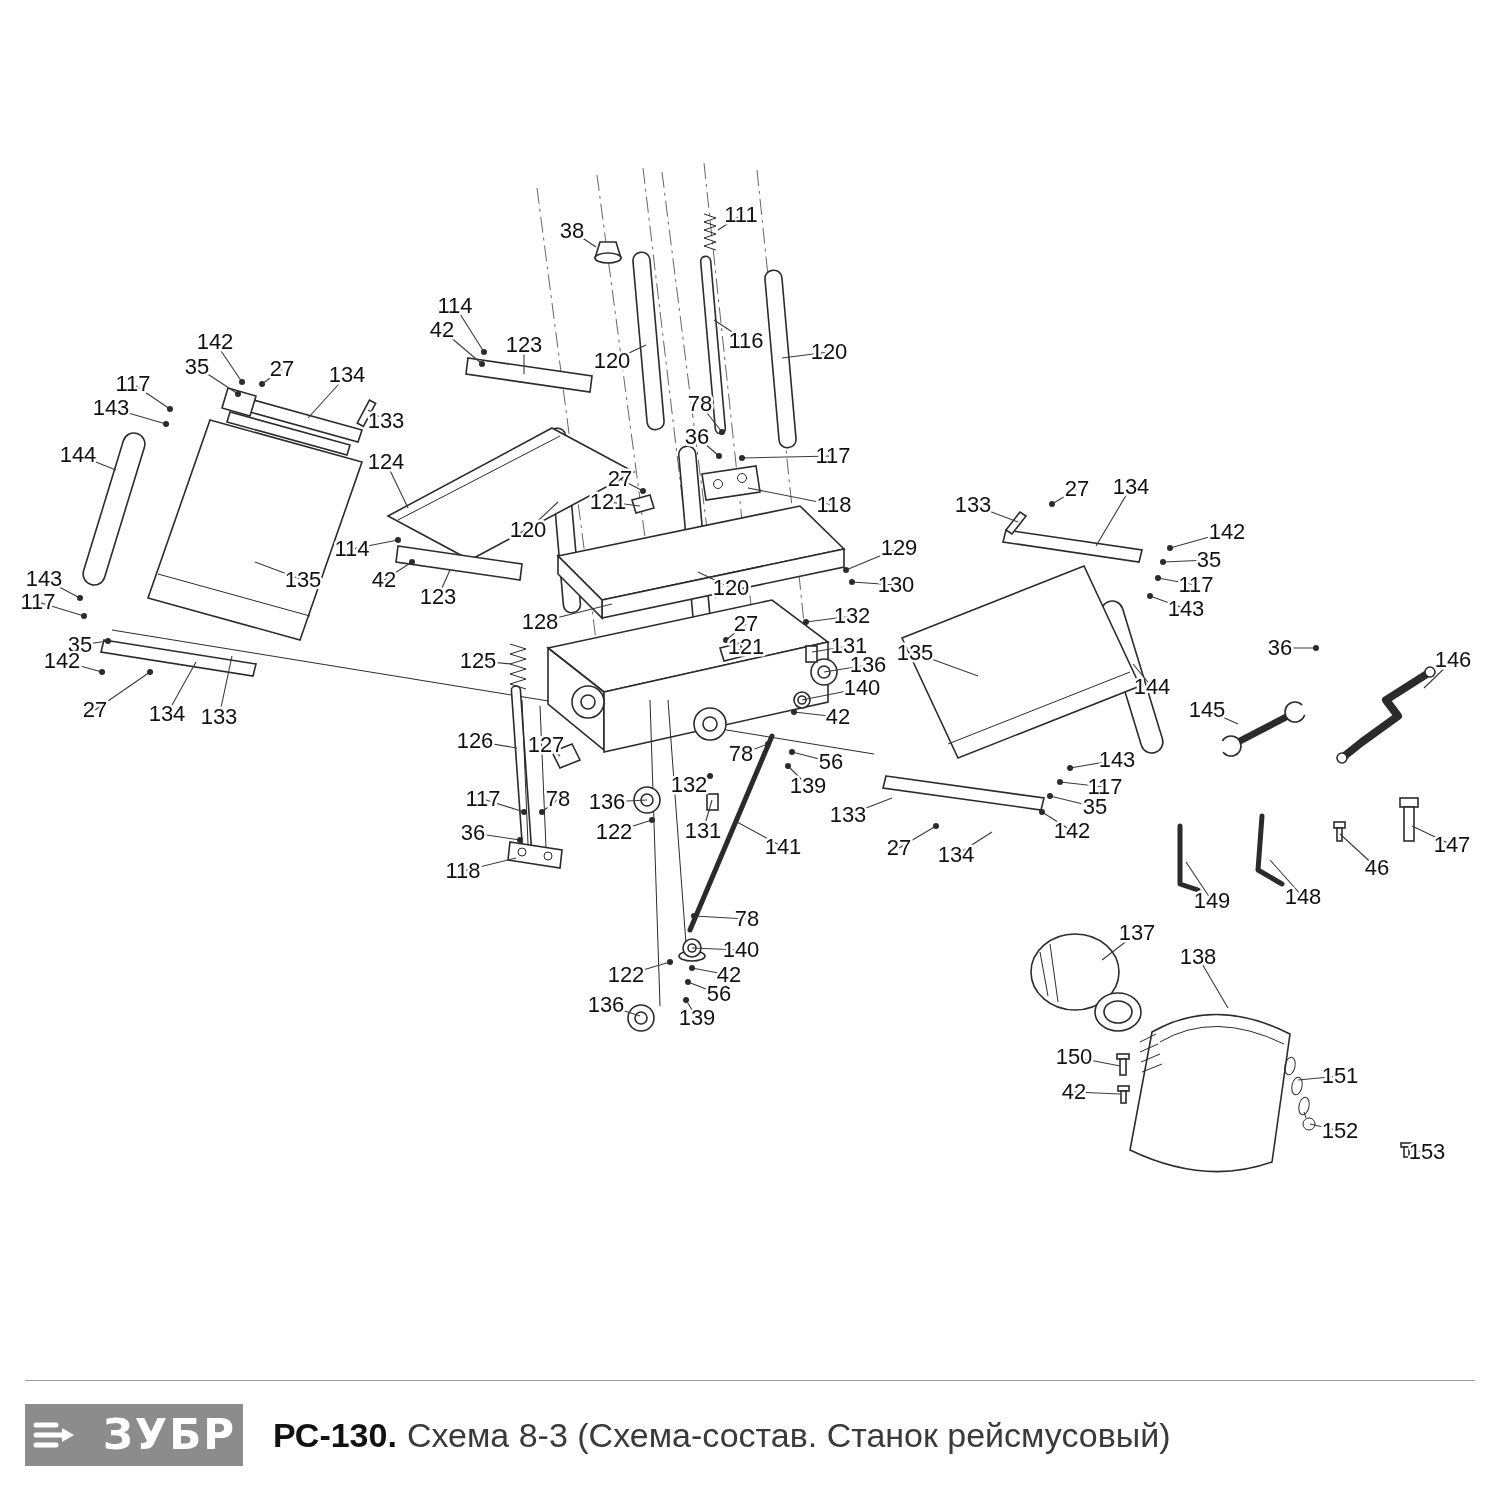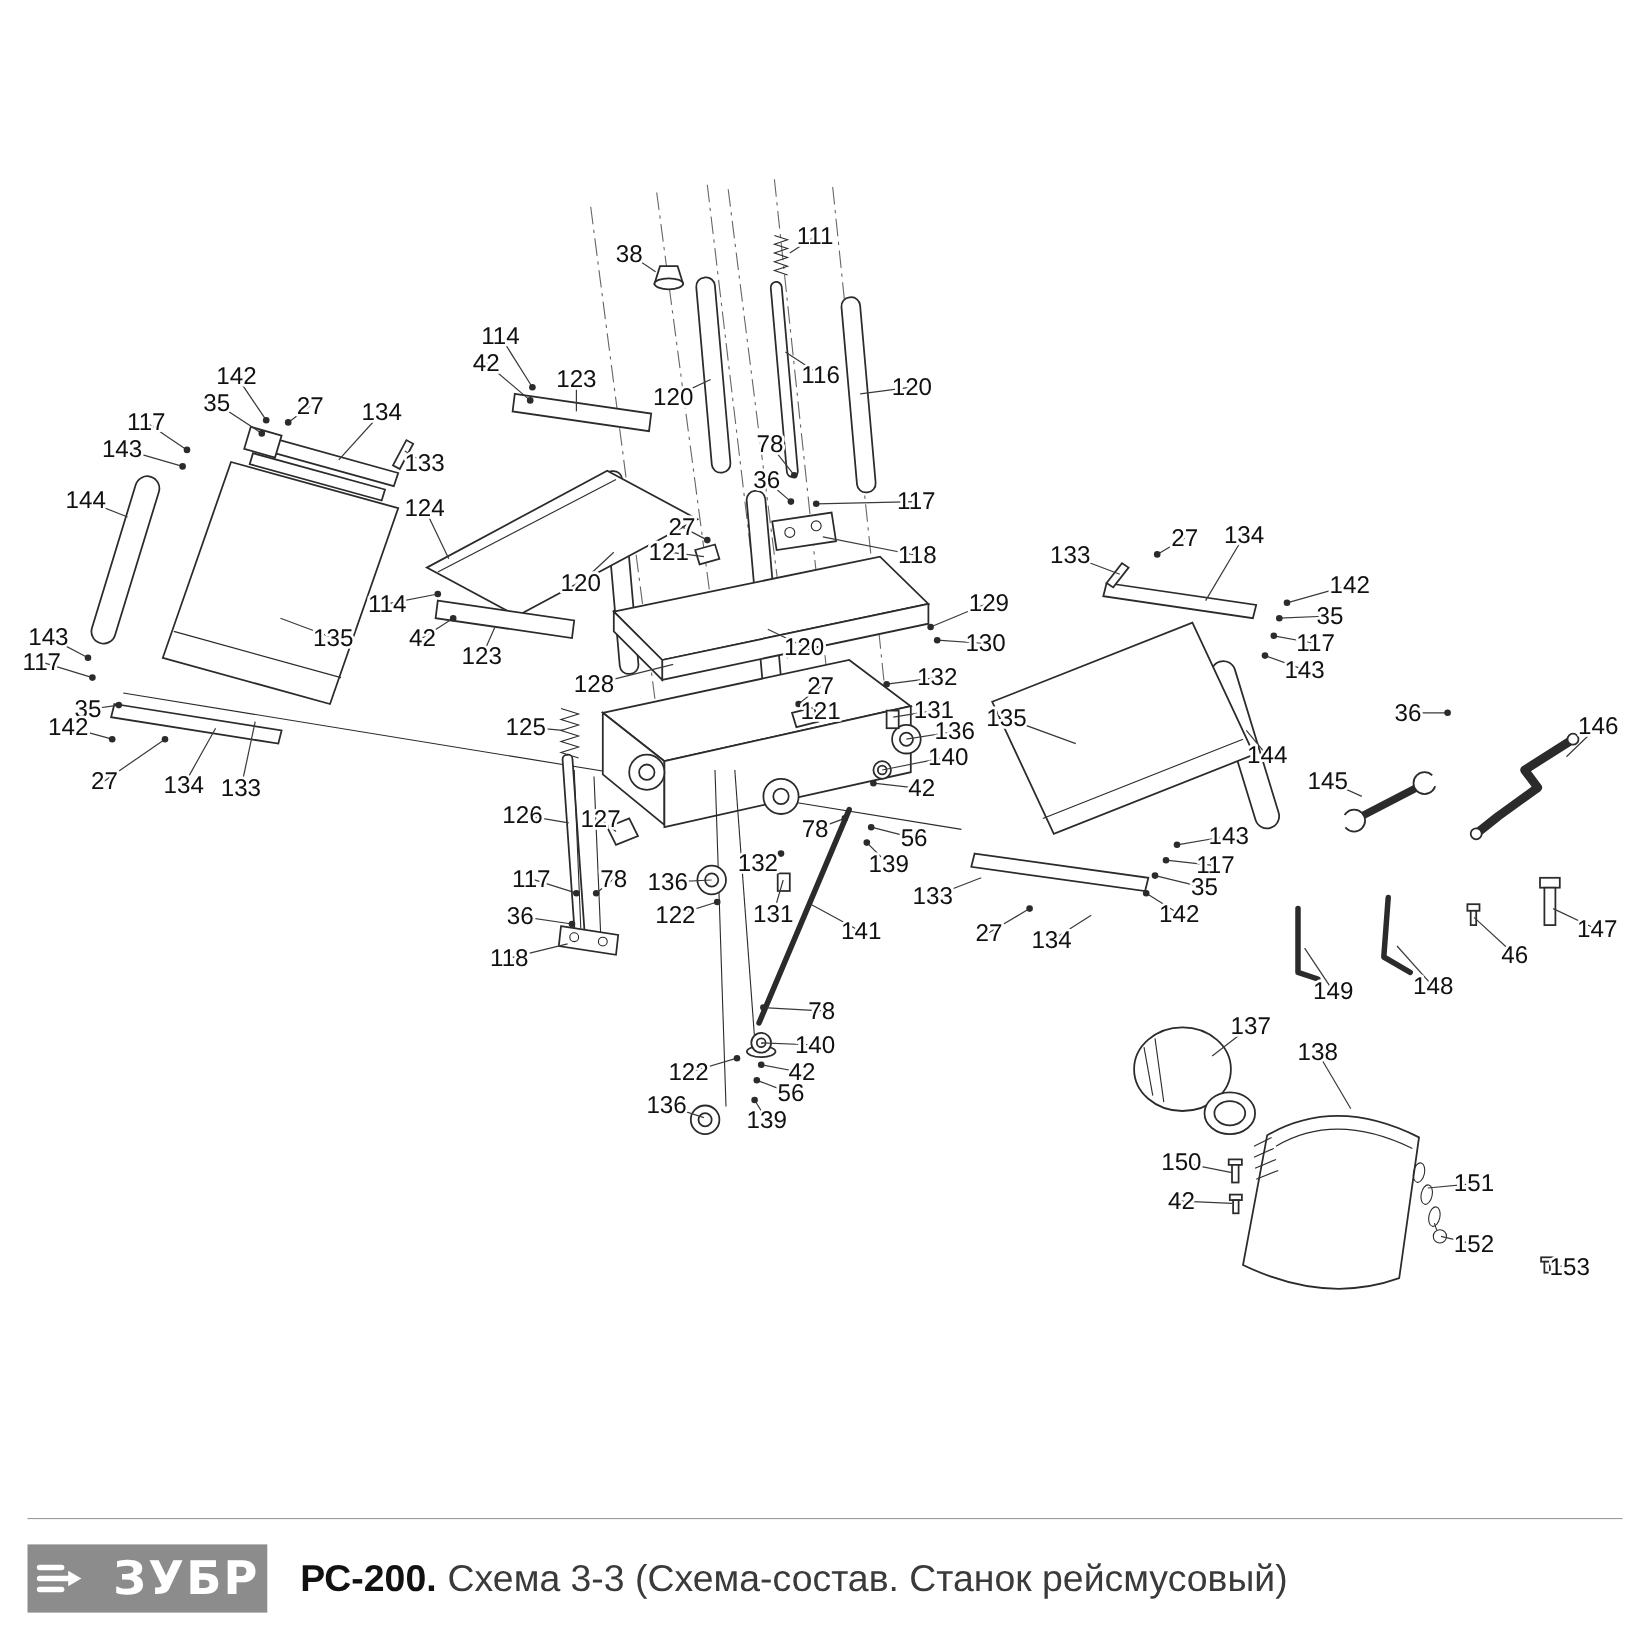--- a/index.html
+++ b/index.html
@@ -472,16 +472,16 @@
         <g stroke="#ffffff" stroke-width="5" stroke-linecap="round" fill="#ffffff">
           <line x1="4" y1="8" x2="24" y2="8"></line>
           <line x1="4" y1="18" x2="30" y2="18"></line>
           <line x1="4" y1="28" x2="24" y2="28"></line>
           <polygon points="30,11 42,18 30,25" stroke="none"></polygon>
         </g>
       </svg>
       <span class="logo-text">ЗУБР</span>
     </div>
     <div class="caption">
-      <span class="model">РС-200.</span><span>Схема 3-3 (Схема-состав. Станок рейсмусовый)</span>
+      <span class="model">РС-130.</span><span>Схема 8-3 (Схема-состав. Станок рейсмусовый)</span>
     </div>
   </div>
 </div>
 
 </body></html>

